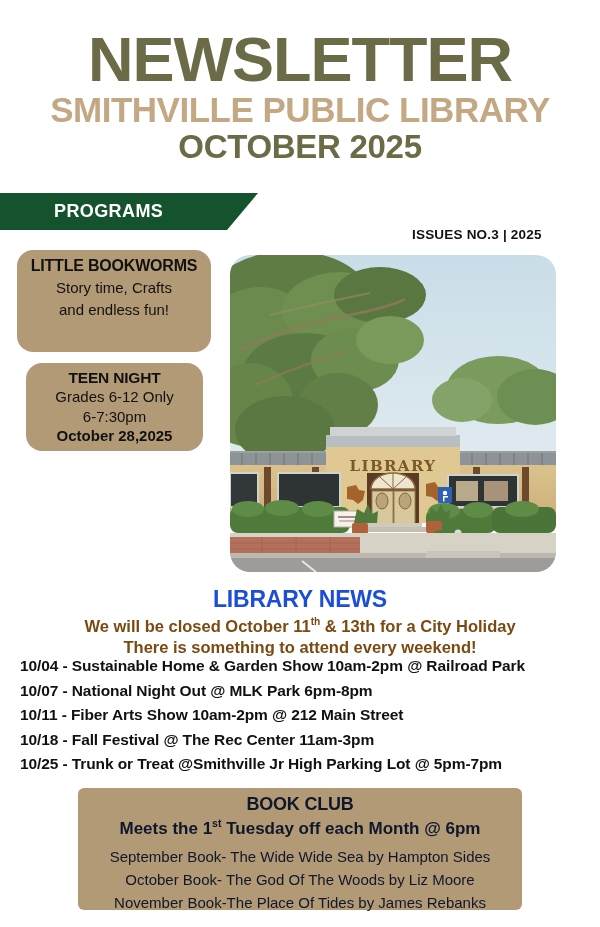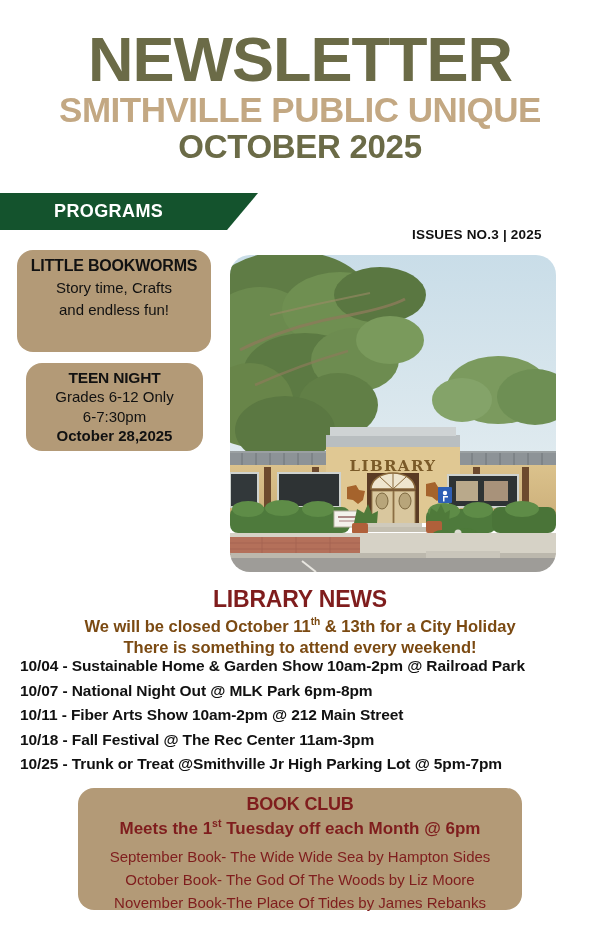--- a/index.html
+++ b/index.html
@@ -134,21 +134,21 @@
   .photo svg { display: block; width: 100%; height: 100%; }
 
   
   .news-heading {
     position: absolute;
     left: 0; top: 586px;
     width: 600px;
     text-align: center;
     font-size: 23px;
     font-weight: bold;
-    color: #7f1d1d;
+    color: #1d4ed8;
     letter-spacing: -0.2px;
   }
   .news-notice {
     position: absolute;
     left: 0; top: 615px;
     width: 600px;
     text-align: center;
     color: #7B4A12;
     font-size: 16.5px;
     font-weight: bold;
@@ -171,24 +171,24 @@
     letter-spacing: -0.1px;
   }
 
   
   .bookclub {
     position: absolute;
     left: 78px; top: 788px;
     width: 444px;
     height: 122px;
     background: #B39A77;
-    border-radius: 16px;
+    border-radius: 6px;
     text-align: center;
     padding-top: 6px;
-    color: #7f1d1d;
+    color: #0f172a;
   }
   .bc-title {
     font-size: 18px;
     font-weight: bold;
     letter-spacing: -0.2px;
     line-height: 1.2;
   }
   .bc-meets {
     font-size: 17px;
     font-weight: bold;
@@ -203,21 +203,21 @@
     line-height: 1.52;
   }
 </style>
 </head>
 <body>
 
 <div class="page">
 
   <div class="masthead">
     <div class="nl-title">NEWSLETTER</div>
-    <div class="nl-sub">SMITHVILLE PUBLIC UNIQUE</div>
+    <div class="nl-sub">SMITHVILLE PUBLIC LIBRARY</div>
     <div class="nl-month">OCTOBER 2025</div>
   </div>
 
   <div class="programs-banner">
     <span class="programs-banner-label">PROGRAMS</span>
   </div>
 
   <div class="issue-line">ISSUES NO.3 | 2025</div>
 
   <div class="prog-card" id="card-bookworms">

